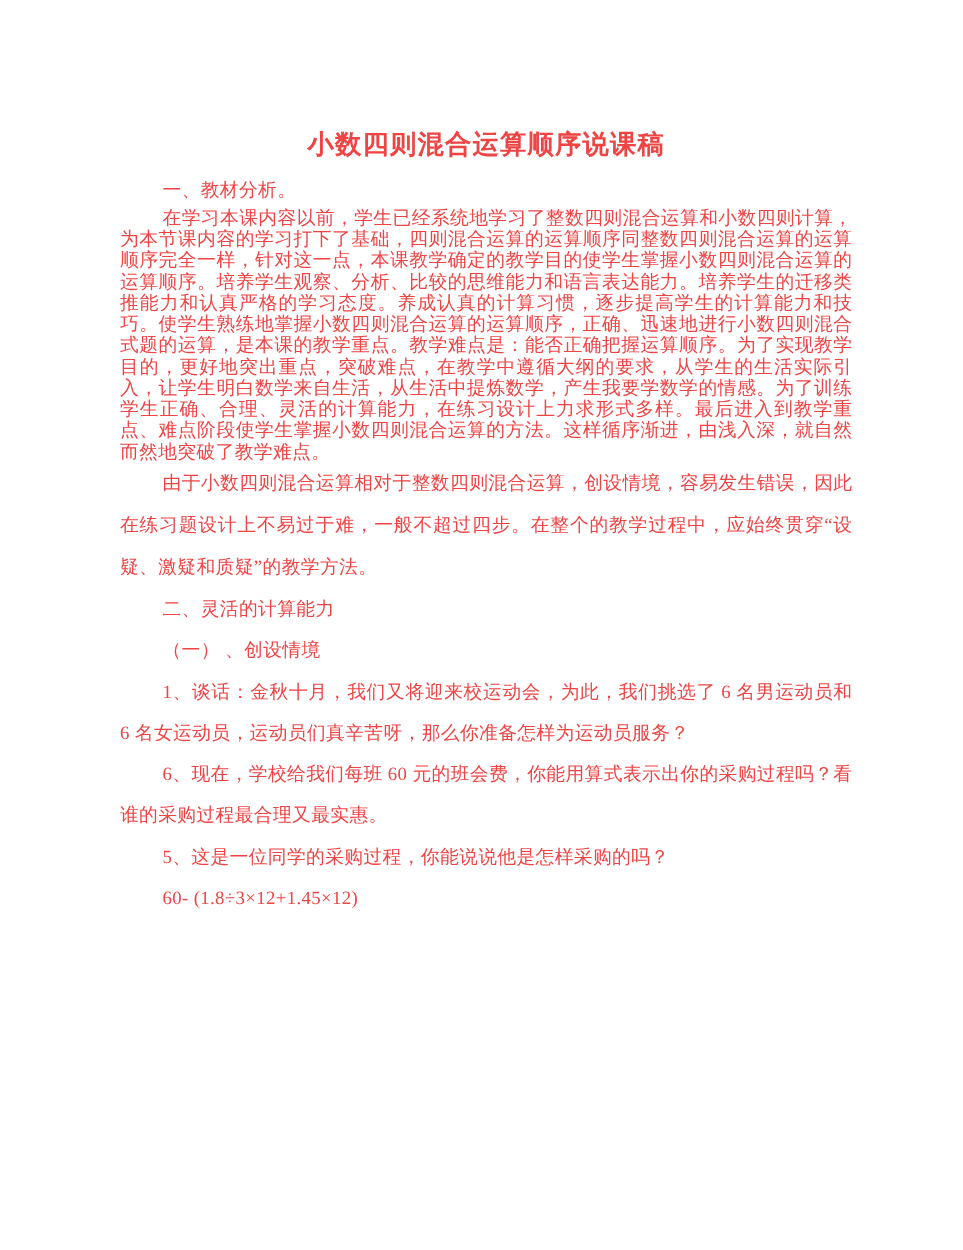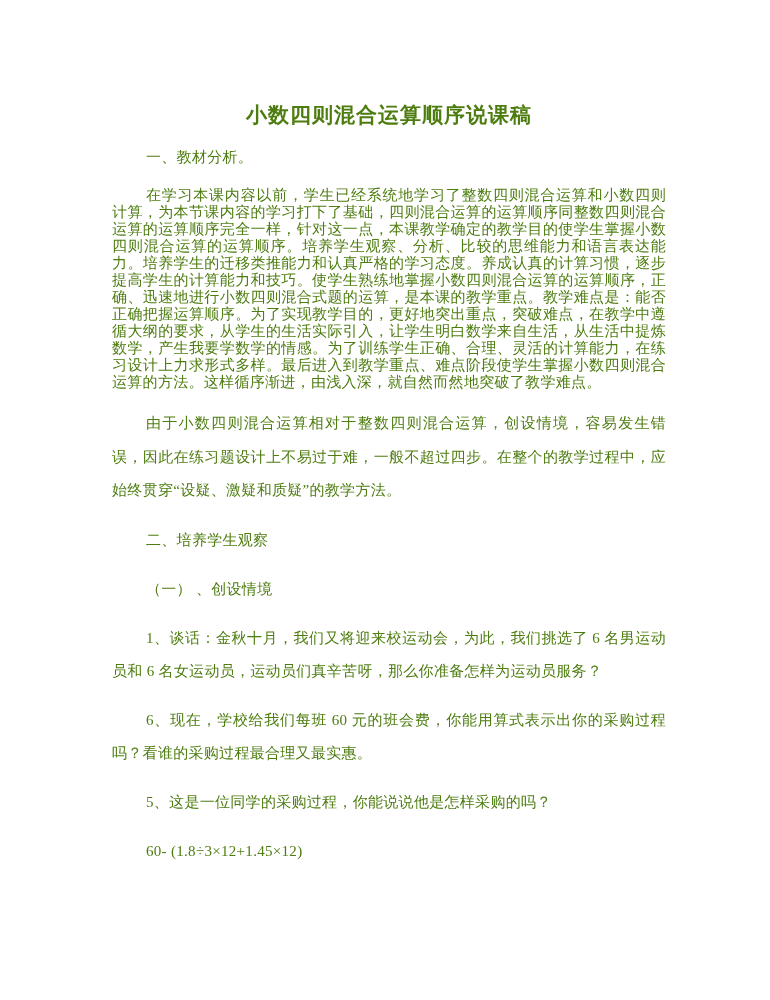--- a/index.html
+++ b/index.html
@@ -8,33 +8,33 @@
     background: #ffffff;
   }
   .page {
     position: relative;
     width: 770px;
     height: 1000px;
     box-sizing: border-box;
     background: #ffffff;
     padding: 103px 88px 0 96px;
     font-family: "Liberation Serif", "DejaVu Serif", serif;
-    color: #4d7c0f;
+    color: #ef4444;
     overflow: hidden;
   }
   .doc-title {
     margin: 0 0 12px 0;
     font-size: 21px;
     line-height: 25px;
     font-weight: bold;
     text-align: center;
     letter-spacing: 1px;
   }
   .page p {
-    margin: 16px;
+    margin: 0;
     font-size: 15px;
     text-align: justify;
     text-indent: 34px;
     letter-spacing: 0.3px;
     word-break: break-all;
   }
   
   .p-intro {
     margin-top: 10px;
     line-height: 27px;
@@ -69,21 +69,21 @@
 
 <div class="page">
   <h1 class="doc-title">小数四则混合运算顺序说课稿</h1>
 
   <p class="p-intro">一、教材分析。</p>
 
   <p class="p-main">在学习本课内容以前，学生已经系统地学习了整数四则混合运算和小数四则计算，为本节课内容的学习打下了基础，四则混合运算的运算顺序同整数四则混合运算的运算顺序完全一样，针对这一点，本课教学确定的教学目的使学生掌握小数四则混合运算的运算顺序。培养学生观察、分析、比较的思维能力和语言表达能力。培养学生的迁移类推能力和认真严格的学习态度。养成认真的计算习惯，逐步提高学生的计算能力和技巧。使学生熟练地掌握小数四则混合运算的运算顺序，正确、迅速地进行小数四则混合式题的运算，是本课的教学重点。教学难点是：能否正确把握运算顺序。为了实现教学目的，更好地突出重点，突破难点，在教学中遵循大纲的要求，从学生的生活实际引入，让学生明白数学来自生活，从生活中提炼数学，产生我要学数学的情感。为了训练学生正确、合理、灵活的计算能力，在练习设计上力求形式多样。最后进入到教学重点、难点阶段使学生掌握小数四则混合运算的方法。这样循序渐进，由浅入深，就自然而然地突破了教学难点。</p>
 
   <p class="p-wide">由于小数四则混合运算相对于整数四则混合运算，创设情境，容易发生错误，因此在练习题设计上不易过于难，一般不超过四步。在整个的教学过程中，应始终贯穿“设疑、激疑和质疑”的教学方法。</p>
 
-  <p class="p-head">二、培养学生观察</p>
+  <p class="p-head">二、灵活的计算能力</p>
 
   <p class="p-head">（一） 、创设情境</p>
 
   <p class="p-item">1、谈话：金秋十月，我们又将迎来校运动会，为此，我们挑选了 6 名男运动员和 6 名女运动员，运动员们真辛苦呀，那么你准备怎样为运动员服务？</p>
 
 
   <p class="p-item">6、现在，学校给我们每班 60 元的班会费，你能用算式表示出你的采购过程吗？看谁的采购过程最合理又最实惠。</p>
 
   <p class="p-item-last">5、这是一位同学的采购过程，你能说说他是怎样采购的吗？</p>
 

